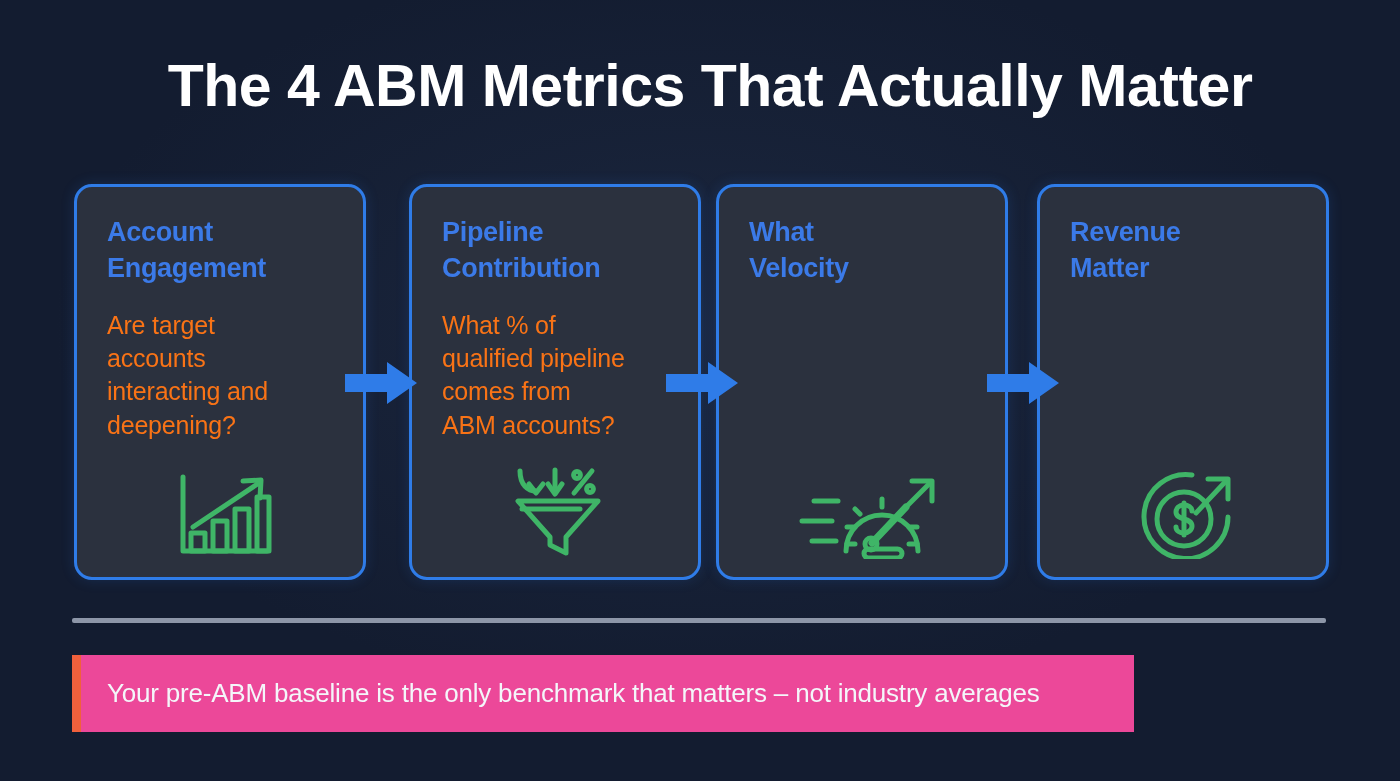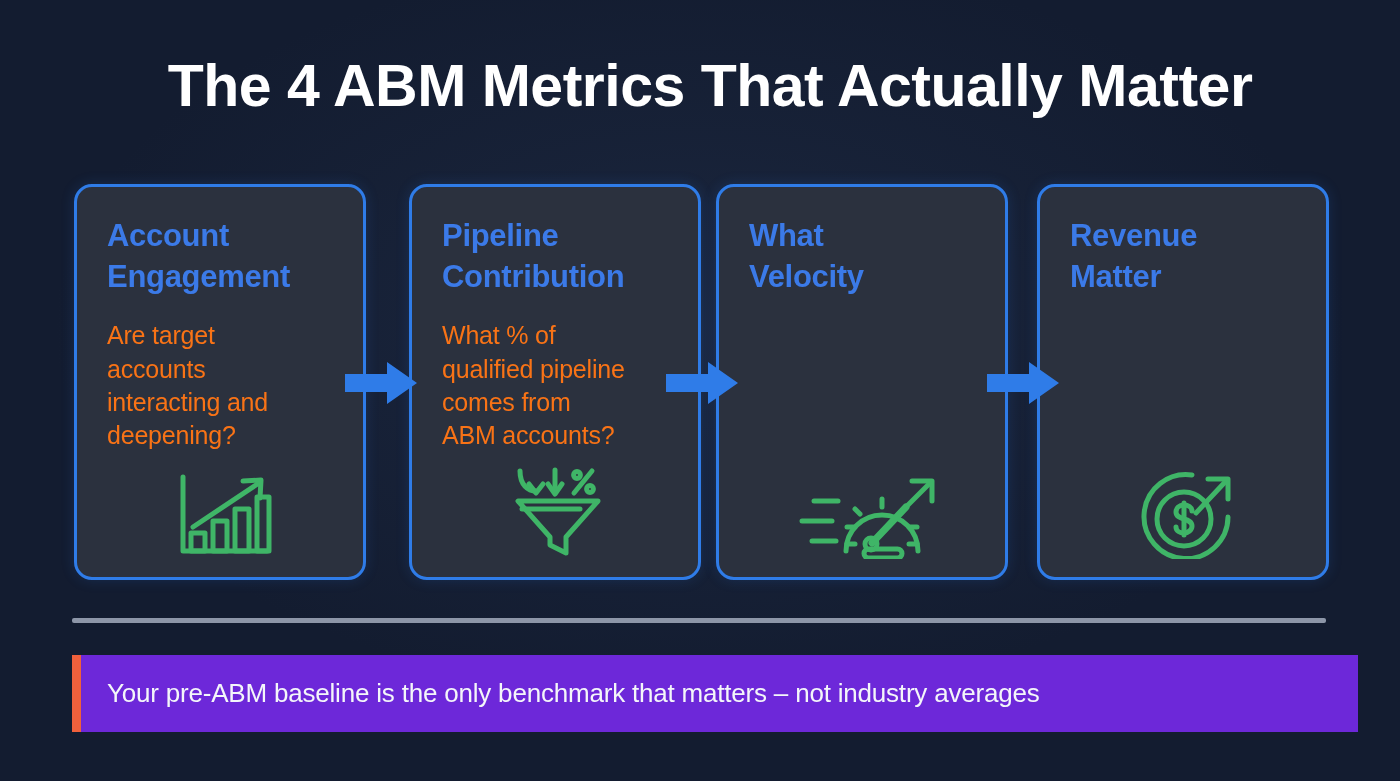--- a/index.html
+++ b/index.html
@@ -59,21 +59,21 @@
     padding: 28px 24px 0 30px;
     box-shadow: 0 0 14px rgba(47,124,232,0.18);
   }
   .metric-card.c0 { left: 0px; }
   .metric-card.c1 { left: 335px; }
   .metric-card.c2 { left: 642px; }
   .metric-card.c3 { left: 963px; }
 
   .card-title {
     color: #3b7ae8;
-    font-size: 31px;
+    font-size: 27px;
     font-weight: bold;
     line-height: 1.33;
     letter-spacing: -0.3px;
     white-space: pre-line;
   }
 
   .card-body {
     margin-top: 22px;
     color: #f97316;
     font-size: 25px;
@@ -115,23 +115,23 @@
     height: 5px;
     background: #8d96a8;
     border-radius: 2px;
   }
 
   
   .footer-callout {
     position: absolute;
     left: 72px;
     top: 655px;
-    width: 1286px;
+    width: 1062px;
     height: 77px;
-    background: #6d28d9;
+    background: #ec4899;
     display: flex;
     align-items: center;
   }
   .footer-accent {
     width: 9px;
     height: 77px;
     background: #f0603c;
     flex: none;
   }
   .footer-text {

